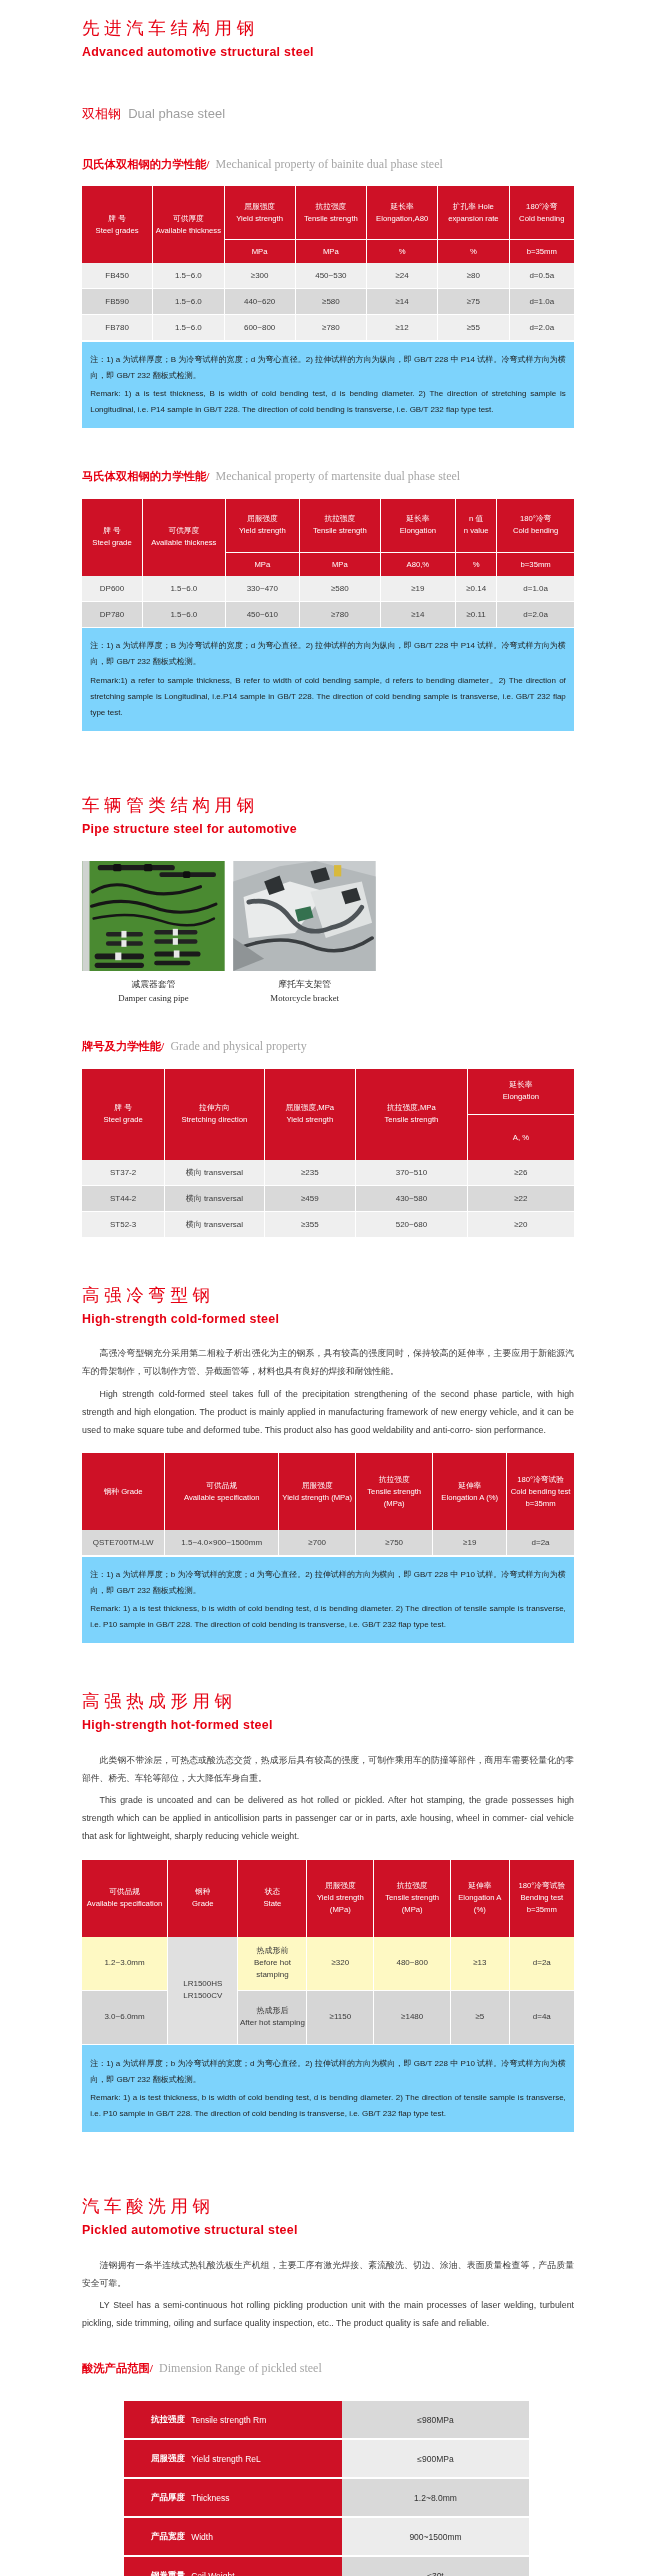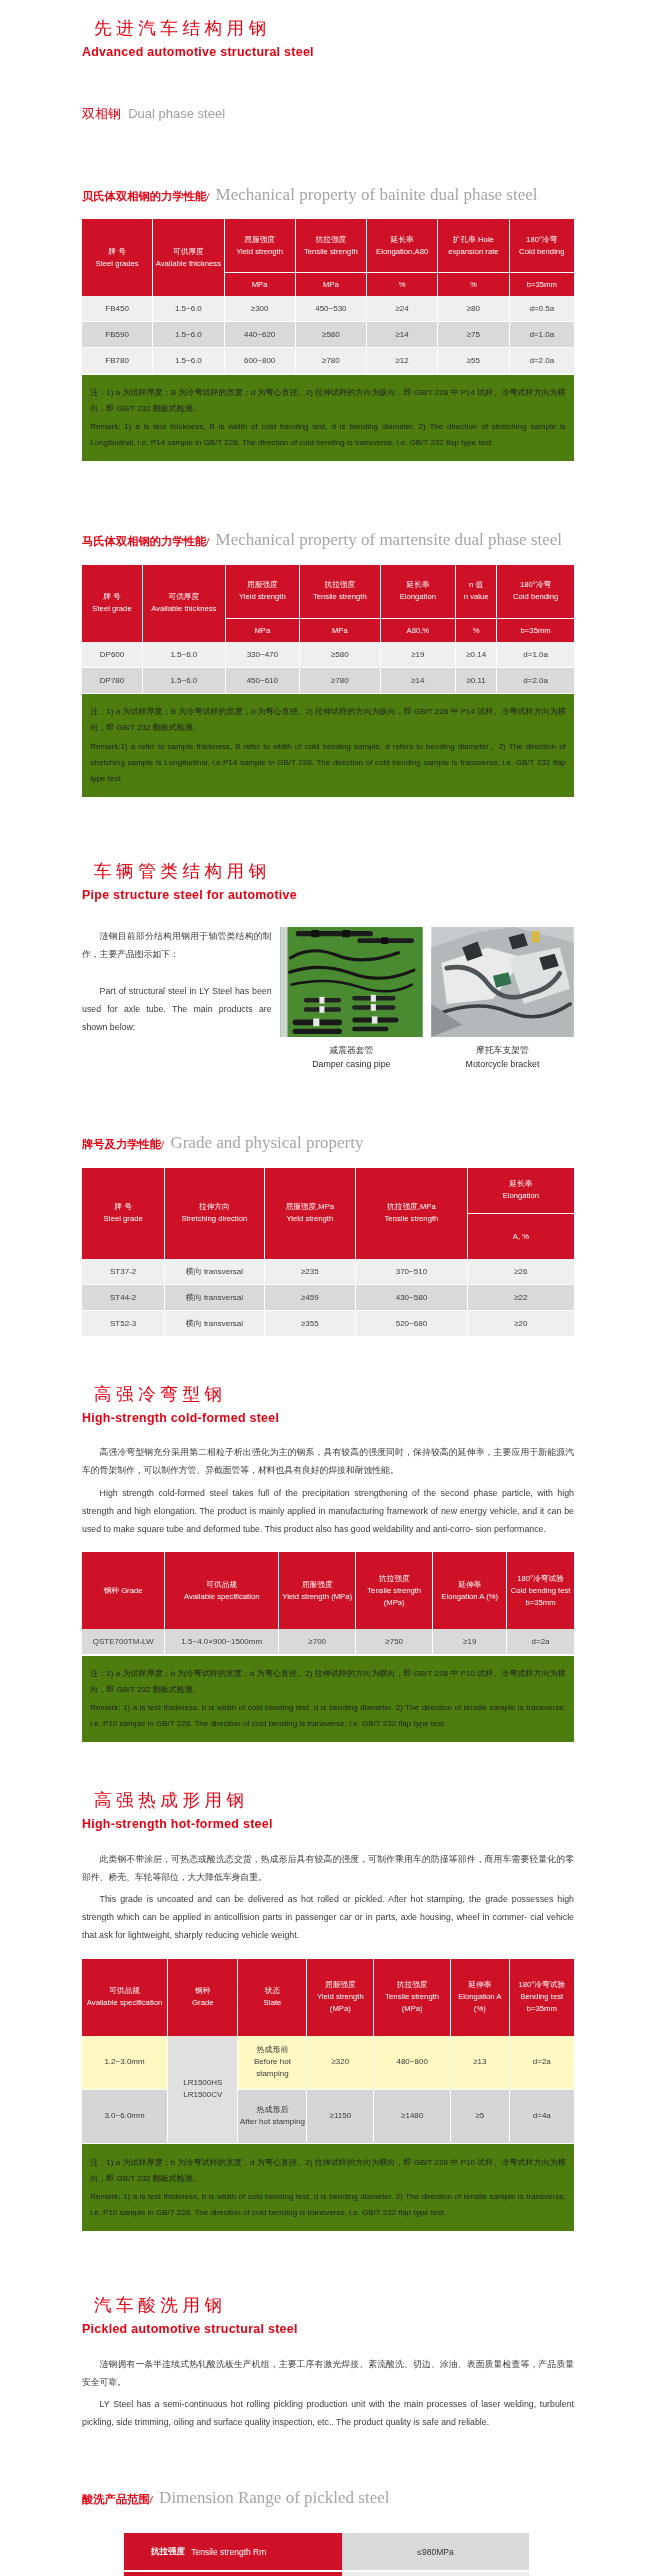--- a/index.html
+++ b/index.html
@@ -1,65 +1,65 @@
 <!DOCTYPE html>
 <html style="font-size:8.2px"><head>
 <meta charset="utf-8">
 <style>
   html,body{margin:0;padding:0;background:#ffffff;}
   body{width:654px;font-family:"Liberation Sans","DejaVu Sans",sans-serif;color:#3a3a3a;}
   .page{padding:15.5px 80px 67px 82px;}
 
   
   .big-title{margin-top:0;}
-  .big-title .cn{font-size:17.5px;color:#e60012;letter-spacing:4.6px;font-weight:500;margin-left:12px;}
+  .big-title .cn{font-size:17.5px;color:#e60012;letter-spacing:4.6px;font-weight:500;}
   .big-title .en{font-size:12.4px;color:#e60012;font-weight:bold;margin-top:5.2px;letter-spacing:0.3px;}
   .sub-heading{display:flex;align-items:baseline;gap:7.2px;}
   .sub-heading .cn{font-size:13px;color:#e60012;font-weight:500;}
   .sub-heading .en{font-size:13px;color:#9f9f9f;}
   .line-heading{display:flex;align-items:baseline;gap:6.2px;font-family:Liberation Serif, serif;}
   .line-heading .cn{font-size:11.3px;color:#e60012;font-weight:bold;}
-  .line-heading .en{font-size:17px;color:#a6a6a6;margin-top:28px;}
+  .line-heading .en{font-size:12px;color:#a6a6a6;}
 
   
   .para{font-size:8.8px;line-height:2.05;color:#3a3a3a;text-align:justify;margin:0;}
   .para.indent{text-indent:2em;}
 
   
   .tbl{width:492px;}
   .thead{display:flex;background:#ce1126;color:#fff;}
   .th{display:flex;flex-direction:column;text-align:center;}
   .th + .th{border-left:1.5px solid #fff;}
   .th .th-main{flex:1;display:flex;flex-direction:column;justify-content:center;align-items:center;padding:5.2px 1.5px;font-size:7.7px;line-height:1.55;}
   .th .th-unit{height:23px;border-top:1.5px solid #fff;display:flex;align-items:center;justify-content:center;font-size:7.7px;}
   .th .th-unit.tall{height:45px;}
   .tr{display:flex;justify-content:center;}
   .tr + .tr{border-top:1px solid #fff;}
   .tr.light{background:#efefef;}
   .tr.dark{background:#d9d9d9;}
   .td{display:flex;align-items:center;justify-content:center;font-size:8px;color:#3c3c3c;height:25px;text-align:center;}
   .td + .td{border-left:1.5px solid #fff;}
-  .note{background:#4d7c0f;margin-top:1.5px;padding:10.3px 8.2px;color:#1f1f1f;}
+  .note{background:#7dd3fc;margin-top:1.5px;padding:10.3px 8.2px;color:#1f1f1f;}
   .note p{margin:0;font-size:8px;line-height:2.0;text-align:justify;}
   .note p + p{margin-top:2.1px;}
 
   
   .t5body{display:flex;width:492px;}
   .t5col{display:flex;flex-direction:column;}
   .t5col + .t5col{border-left:1.5px solid #fff;}
   .t5cell{flex:1;min-height:49px;display:flex;flex-direction:column;align-items:center;justify-content:center;font-size:8px;line-height:1.5;text-align:center;padding:2.1px 1px;}
   .t5cell + .t5cell{border-top:1px solid #fff;}
   .bg1{background:#fef9c3;}
   .bg2{background:#d6d6d6;}
   .bg3{background:#e0e0e0;}
 
   
   .pipe-flex{display:flex;gap:8.2px;}
   .pipe-text{width:192px;}
-  .photo-box{width:143px;}
+  .photo-box{width:143px;font-family:Liberation Serif, serif;}
   .photo-box svg{display:block;width:143px;height:110px;}
   .photo-cap{text-align:center;margin-top:6.2px;font-size:8.8px;color:#2e2e2e;line-height:1.6;}
 
   
   .range-tbl{margin-left:42px;width:405px;display:flex;flex-direction:column;gap:2.1px;}
   .range-row{display:flex;height:37px;}
   .range-label{width:191px;background:#ce1126;color:#fff;display:flex;align-items:center;padding-left:27px;font-size:8.5px;gap:6.2px;}
   .range-label .lcn{font-weight:bold;}
   .range-value{flex:1;display:flex;align-items:center;justify-content:center;font-size:8.5px;color:#333;}
   .range-row:nth-child(odd) .range-value{background:#d9d9d9;}
@@ -248,24 +248,20 @@
       <p>注：1) a 为试样厚度；B 为冷弯试样的宽度；d 为弯心直径。2) 拉伸试样的方向为纵向，即 GB/T 228 中 P14 试样。冷弯式样方向为横向，即 GB/T 232 翻板式检测。</p>
       <p>Remark:1) a refer to sample thickness, B refer to width of cold bending sample, d refers to bending diameter。2) The direction of stretching sample is Longitudinal, i.e.P14 sample in GB/T 228. The direction of cold bending sample is transverse, i.e. GB/T 232 flap type test.</p>
     </div>
   </div>
 
   <div class="big-title mt120">
     <div class="cn">车辆管类结构用钢</div>
     <div class="en">Pipe structure steel for automotive</div>
   </div>
   <div class="pipe-flex mt48">
-    <div class="pipe-text">
-      <p class="para indent">涟钢目前部分结构用钢用于轴管类结构的制作，主要产品图示如下：</p>
-      <p class="para indent mt36">Part of structural steel in LY Steel has been used for axle tube. The main products are shown below:</p>
-    </div>
     <div class="photo-box">
       <svg viewBox="0 0 277 214">
         <rect width="277" height="214" fill="#4a8a31"></rect>
         <rect width="14" height="214" fill="#cfd3d0"></rect>
         <rect x="30" y="8" width="150" height="10" rx="5" fill="#1c1c1c"></rect>
         <rect x="60" y="6" width="16" height="14" rx="3" fill="#111"></rect>
         <rect x="120" y="6" width="16" height="14" rx="3" fill="#111"></rect>
         <rect x="150" y="22" width="110" height="9" rx="4" fill="#1c1c1c"></rect>
         <rect x="196" y="20" width="14" height="13" rx="3" fill="#0e0e0e"></rect>
         <path d="M20 60 q40 -25 90 -5 t120 -5" stroke="#161616" stroke-width="6" fill="none" stroke-linecap="round"></path>

